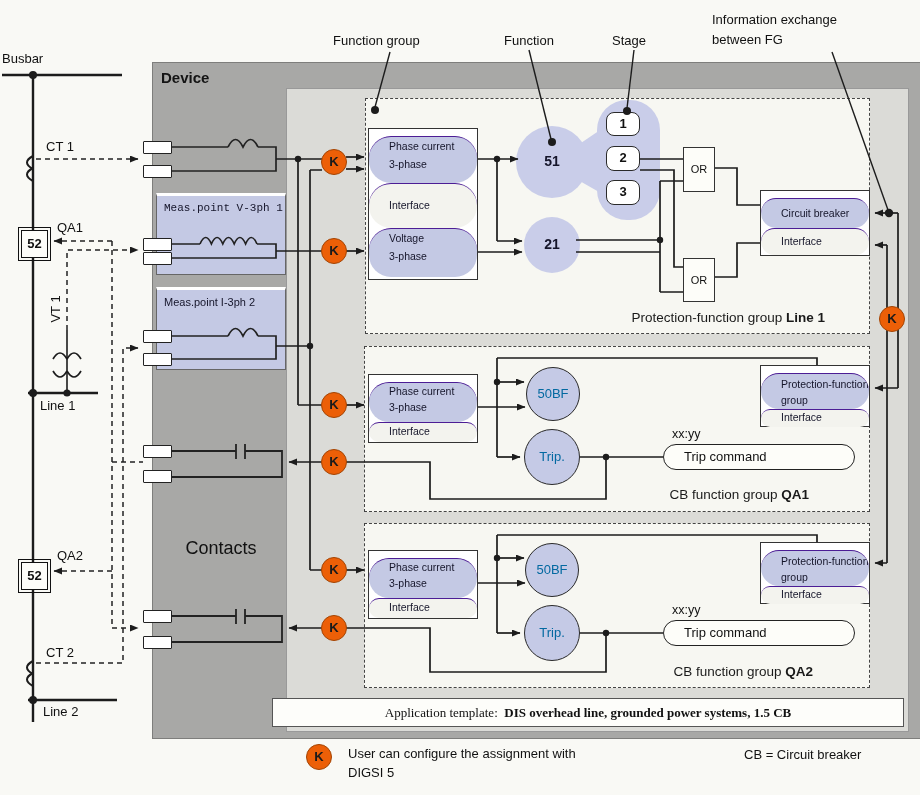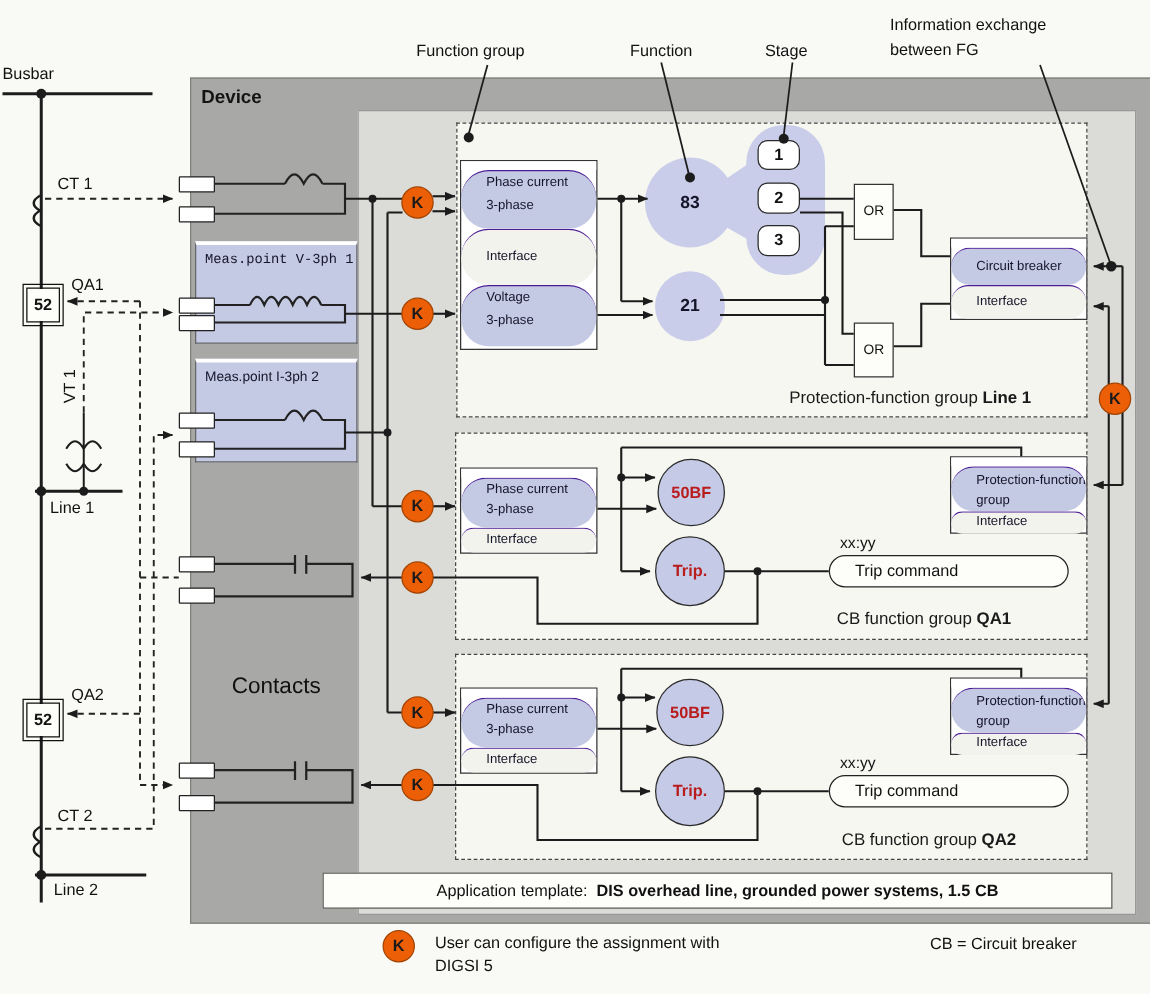--- a/index.html
+++ b/index.html
@@ -15,21 +15,21 @@
   .big{font-size:15px;font-weight:bold;color:#141414;}
   .measblock{background:#c4c9e4;border:1px solid #666;border-top:3px solid #fff;z-index:5;box-sizing:border-box;}
   .measlbl{font-size:11px;color:#15152a;padding:6px 0 0 7px;white-space:nowrap;}
   .term{width:29px;height:13px;background:#fff;border:1.5px solid #222;z-index:7;box-sizing:border-box;border-radius:1px;}
   .fnblock{background:#fff;border:1.3px solid #333;z-index:5;box-sizing:border-box;}
   .fnrow{box-sizing:border-box;font-size:10.5px;color:#15152a;padding-left:20px;border-top:1px solid #4c1d95;overflow:hidden;border-radius:22px;}
   .blue{background:#c4c9e4;}
   .iface{background:#f3f3ee;}
   .strip{height:7px;background:#fff;}
   .circle{border-radius:50%;background:#c5cae6;border:1.4px solid #2a2a2a;z-index:5;
-          text-align:center;font-weight:bold;color:#b91c1c;box-sizing:border-box;}
+          text-align:center;font-weight:normal;color:#0369a1;box-sizing:border-box;}
   .fntext{z-index:5;font-weight:bold;font-size:14px;color:#15152a;text-align:center;}
   .stagebox{width:34px;background:#fff;border:1.4px solid #2a2a2a;border-radius:8px;z-index:5;
             text-align:center;font-weight:bold;font-size:13px;box-sizing:border-box;}
   .orbox{background:#fdfdf9;border:1.3px solid #333;z-index:5;text-align:center;font-size:11px;box-sizing:border-box;}
   .oval{background:#fdfdf9;border:1.4px solid #222;border-radius:13px;z-index:5;font-size:13px;box-sizing:border-box;}
   .kcirc{width:26px;height:26px;border-radius:50%;background:#ec5f07;border:1px solid #a34403;z-index:8;
          text-align:center;font-weight:bold;font-size:13px;line-height:24px;color:#1a1a1a;box-sizing:border-box;}
   .bx52{width:27px;height:28px;background:#fdfdf9;border:1.5px solid #111;outline:1.5px solid #111;outline-offset:2px;
         z-index:8;text-align:center;font-weight:600;font-size:13px;line-height:25px;box-sizing:border-box;background-clip:padding-box;}
   .fglabel{z-index:5;font-size:13.5px;text-align:right;white-space:nowrap;color:#1a1a1a;}
@@ -101,21 +101,21 @@
       <div>Phase current</div>
       <div style="margin-top:6px;">3-phase</div>
     </div>
     <div class="fnrow iface" style="height:45px;line-height:42px;">Interface</div>
     <div class="fnrow blue" style="height:49px;padding-top:3px;">
       <div>Voltage</div>
       <div style="margin-top:6px;">3-phase</div>
     </div>
   </div>
 
-  <div class="abs fntext" style="left:532px;top:153px;width:40px;">83</div>
+  <div class="abs fntext" style="left:532px;top:153px;width:40px;">51</div>
   <div class="abs fntext" style="left:532px;top:236px;width:40px;">21</div>
   <div class="abs stagebox" style="left:606px;top:112px;height:24px;line-height:21px;">1</div>
   <div class="abs stagebox" style="left:606px;top:146px;height:25px;line-height:22px;">2</div>
   <div class="abs stagebox" style="left:606px;top:180px;height:25px;line-height:22px;">3</div>
   <div class="abs orbox" style="left:683px;top:147px;width:32px;height:45px;line-height:43px;">OR</div>
   <div class="abs orbox" style="left:683px;top:258px;width:32px;height:44px;line-height:42px;">OR</div>
 
   <div class="abs fnblock" style="left:760px;top:190px;width:110px;height:66px;">
     <div class="strip"></div>
     <div class="fnrow blue" style="height:30px;line-height:28px;">Circuit breaker</div>
@@ -168,21 +168,21 @@
   </div>
   <div class="abs lbl" style="left:672px;top:603px;font-size:12.5px;">xx:yy</div>
   <div class="abs oval" style="left:663px;top:620px;width:192px;height:26px;line-height:23px;padding-left:20px;">
     <span>Trip command</span>
   </div>
   <div class="abs fglabel" style="left:560px;top:664px;width:253px;">
     <span>CB function group</span>
     <b>QA2</b>
   </div>
 
-  <div class="abs appbar" style="left:258px;top:698px;width:632px;height:29px;">
+  <div class="abs appbar" style="left:272px;top:698px;width:632px;height:29px;font-family:Liberation Serif, serif;">
     <span>Application template:</span>&nbsp;
     <b>DIS overhead line, grounded power systems, 1.5 CB</b>
   </div>
 
   <svg class="abs wire-layer" style="left:0;top:0;" width="920" height="795" viewBox="0 0 920 795">
     <defs>
       <marker id="ah" markerUnits="userSpaceOnUse" markerWidth="10" markerHeight="9" refX="8" refY="3.5" orient="auto">
         <path d="M0,0 L8.5,3.5 L0,7 Z" fill="#1c1c1c"></path>
       </marker>
     </defs>

